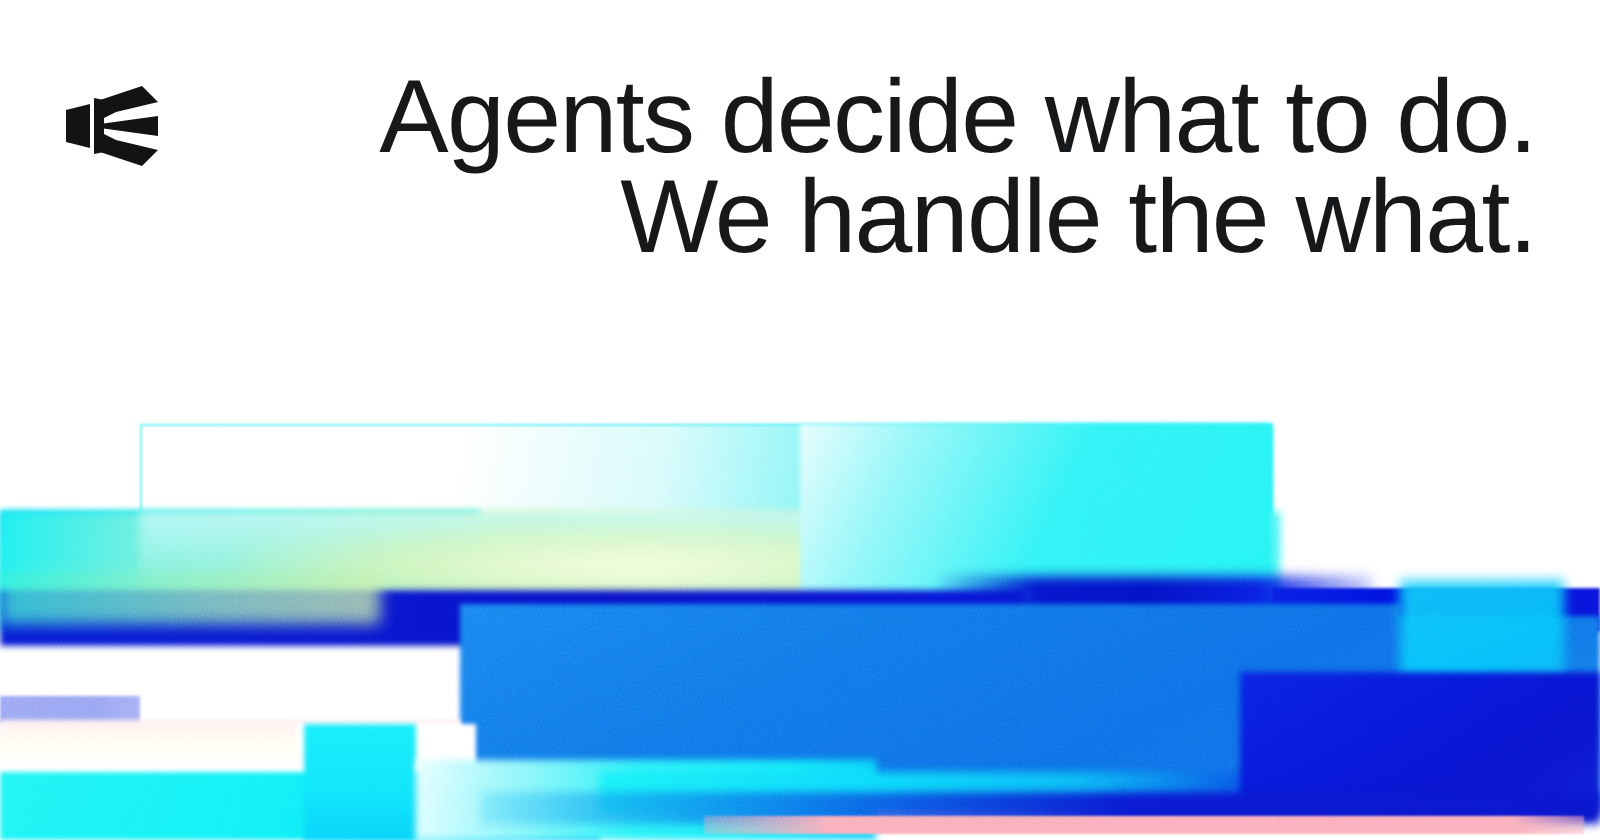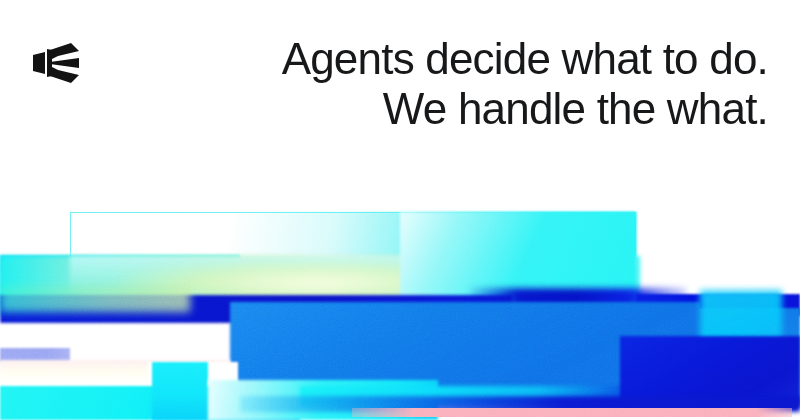--- a/index.html
+++ b/index.html
@@ -14,21 +14,21 @@
   
   #header{position:absolute;left:0;top:0;width:800px;height:190px;background:#fff;z-index:5;}
 
   #logo{position:absolute;left:31px;top:41px;width:52px;height:44px;}
   #logo svg{display:block;width:52px;height:44px;}
 
   #headline{
     position:absolute;right:32px;top:34px;width:620px;
     text-align:right;
     color:#17181a;
-    font-size:44px;
+    font-size:52px;
     line-height:50px;
     letter-spacing:-0.8px;
     font-weight:400;
   }
   #headline .ln{display:block;white-space:nowrap;}
 
   
   #art{position:absolute;left:0;top:190px;width:800px;height:230px;overflow:hidden;background:#ffffff;}
   .blk{position:absolute;}
 

